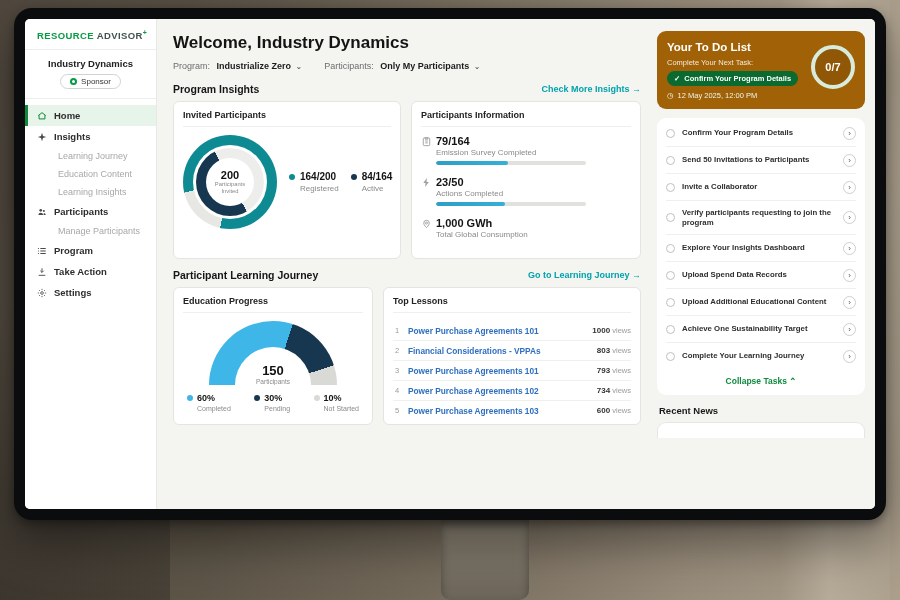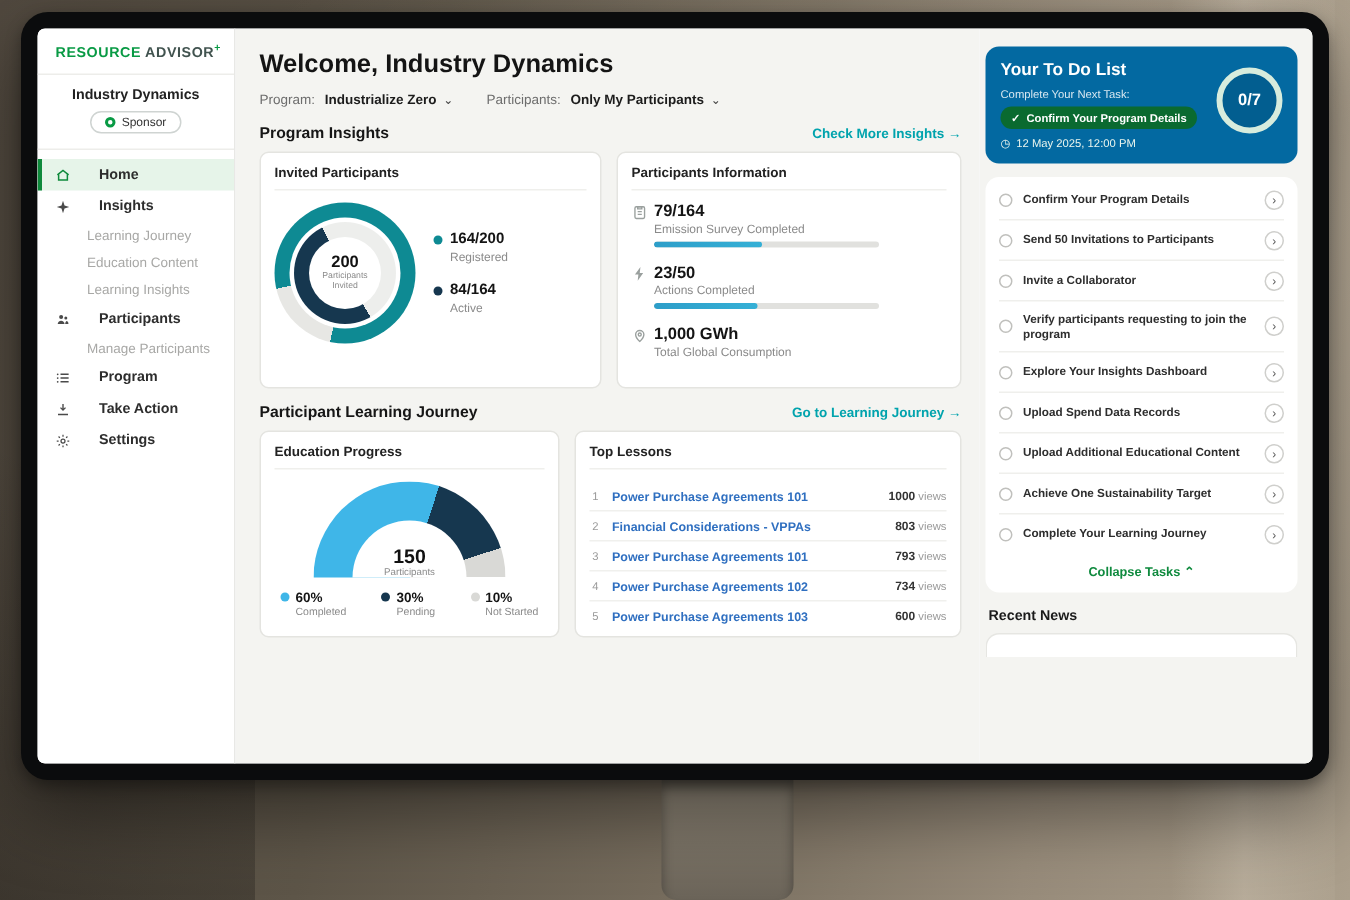--- a/index.html
+++ b/index.html
@@ -31,21 +31,21 @@
   .logo { padding:0 0 8px 12px; font-size:9.5px; font-weight:bold; letter-spacing:0.4px; border-bottom:1px solid #ededea; }
   .logo .g { color:#089a44; }
   .logo .d { color:#41534f; }
   .logo sup { color:#089a44; font-size:7px; }
   .orgblock { text-align:center; padding:8px 4px 9px; border-bottom:1px solid #ededea; }
   .orgname { font-size:9.5px; font-weight:bold; color:#222; }
   .badge { display:inline-flex; align-items:center; gap:4px; margin-top:5px;
     border:1px solid #cfd4d2; border-radius:9px; padding:2px 9px; font-size:8px; color:#333; cursor:pointer; background:#fff; }
   .badge .dot { width:7px; height:7px; border-radius:50%; border:2px solid #089a44; display:inline-block; }
   .nav { margin-top:6px; }
-  .nav-item { display:flex; align-items:center; gap:19px; padding:5px 8px 5px 12px; font-size:9.5px;
+  .nav-item { display:flex; align-items:center; gap:7px; padding:5px 8px 5px 12px; font-size:9.5px;
     font-weight:bold; color:#2d2d2d; cursor:pointer; position:relative; }
   .nav-item svg { width:10px; height:10px; color:#4a4a4a; flex:none; }
   .nav-item.active { background:#e6f4e9; }
   .nav-item.active::before { content:""; position:absolute; left:0; top:0; bottom:0; width:3px; background:#0f8a3c; }
   .nav-item.active svg { color:#0f8a3c; }
   .nav-sub { padding:4px 8px 4px 33px; font-size:9px; color:#a8a8a6; font-weight:normal; cursor:pointer; }
 
   
   .main { flex:1; min-width:0; background:#f4f4f1; padding:14px 12px 0 16px; }
   .welcome { font-size:17px; font-weight:bold; color:#141414; margin-bottom:8px; }
@@ -64,21 +64,21 @@
   .card-invited { width:228px; flex:none; }
   .invited-body { display:flex; align-items:center; gap:12px; }
   .donut { position:relative; width:94px; height:94px; flex:none; }
   .donut-outer { position:absolute; inset:0; border-radius:50%; }
   .donut-gap { position:absolute; inset:10px; border-radius:50%; background:#fff; }
   .donut-inner { position:absolute; inset:13px; border-radius:50%; }
   .donut-hole { position:absolute; inset:23px; border-radius:50%; background:#fff;
     display:flex; flex-direction:column; align-items:center; justify-content:center; text-align:center; }
   .donut-hole .v { font-size:11px; font-weight:bold; color:#111; }
   .donut-hole .l { font-size:5.8px; color:#8a8a8a; width:34px; line-height:1.2; }
-  .legend-v { display:flex; flex-direction:column; gap:12px; }
+  .legend-v { display:flex; flex-direction:row; gap:12px; }
   .legend-item .top { display:flex; align-items:center; gap:5px; }
   .ldot { width:6px; height:6px; border-radius:50%; flex:none; }
   .lval { font-size:10px; font-weight:bold; color:#141414; }
   .llab { font-size:8px; color:#8a8a8a; margin:2px 0 0 11px; }
 
   
   .card-info { flex:1; }
   .stat { display:flex; gap:4px; margin-bottom:11px; }
   .stat svg { width:11px; height:11px; color:#9aa09e; flex:none; margin-top:1px; }
   .stat .v { font-size:11px; font-weight:bold; color:#141414; }
@@ -104,21 +104,21 @@
   .lesson { display:flex; align-items:center; gap:7px; padding:4.5px 0; border-bottom:1px solid #f0f0ed; }
   .lesson:last-child { border-bottom:none; }
   .lesson .rank { font-size:7.5px; color:#9a9a9a; width:8px; text-align:center; }
   .lesson .ltitle { flex:1; font-size:8.3px; font-weight:bold; color:#2f6fc0; cursor:pointer; }
   .lesson .views { font-size:8px; color:#555; }
   .lesson .views b { color:#333; }
   .lesson .views span { color:#9a9a9a; font-size:7.5px; }
 
   
   .rightpanel { width:222px; flex:none; background:#f4f4f1; padding:12px 10px 0 4px; }
-  .todo-green { position:relative; background:#0369a1; border-radius:9px; padding:10px 10px 9px; color:#fff; }
+  .todo-green { position:relative; background:#a16207; border-radius:9px; padding:10px 10px 9px; color:#fff; }
   .todo-green .t { font-size:11.5px; font-weight:bold; }
   .todo-green .s { font-size:7.5px; color:rgba(255,255,255,0.85); margin-top:5px; }
   .todo-pill { display:inline-flex; align-items:center; gap:4px; background:#0a6a30; border-radius:9px;
     padding:3px 7px; font-size:7.5px; font-weight:bold; margin-top:4px; max-width:140px; }
   .todo-time { display:flex; align-items:center; gap:4px; font-size:7.5px; margin-top:5px; color:#eaf5ee; }
   .counter { position:absolute; right:10px; top:14px; width:44px; height:44px; border-radius:50%;
     border:4px solid #d7ecdd; background:rgba(0,0,0,0.10);
     display:flex; align-items:center; justify-content:center; font-size:11px; font-weight:bold; }
   .tasks-card { background:#fff; border-radius:9px; margin-top:9px; padding:2px 9px 4px; }
   .task { display:flex; align-items:center; gap:7px; padding:6.5px 0; border-bottom:1px solid #efefec; cursor:pointer; }

